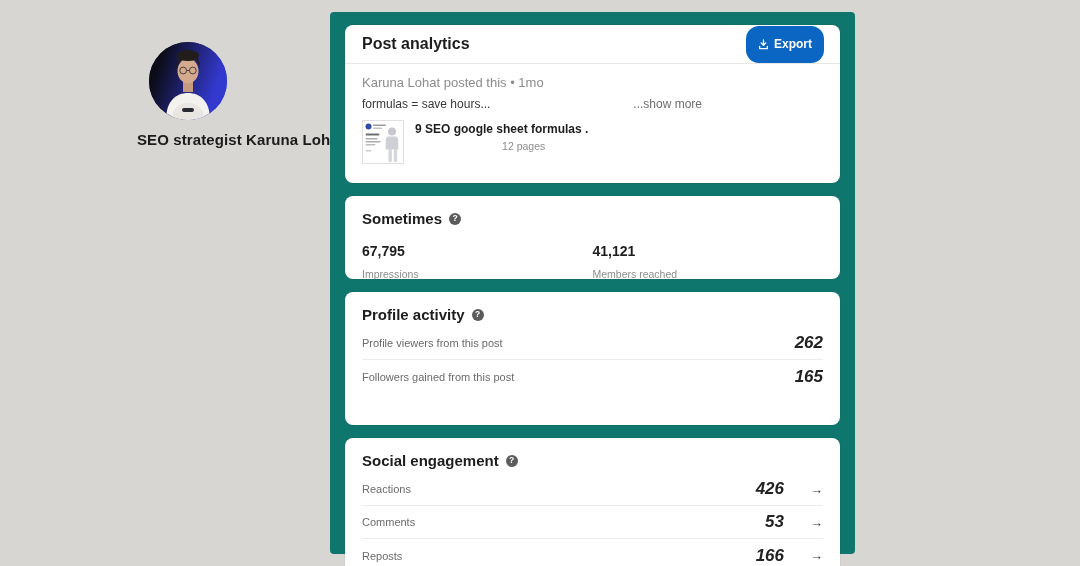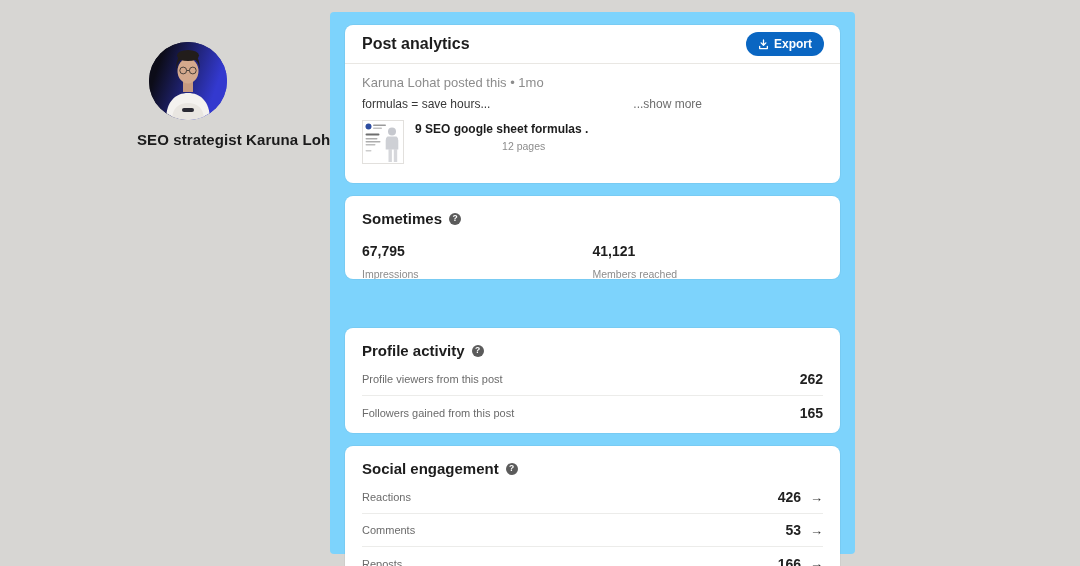--- a/index.html
+++ b/index.html
@@ -24,42 +24,42 @@
     position:absolute; left:137px; top:131px;
     display:flex; align-items:center; gap:7px;
   }
   .profile-name { font-size:15px; font-weight:700; color:#1b1b1b; letter-spacing:0.1px; }
   .verified-badge { display:flex; align-items:center; }
 
   
   .panel {
     position:absolute; left:330px; top:12px;
     width:525px; height:542px;
-    background:#7dd3fc; border-radius:4px;
+    background:#0f766e; border-radius:4px;
     padding:13px 15px 11px;
     display:flex; flex-direction:column; gap:13px;
   }
   .card {
     background:#ffffff; border-radius:8px;
     box-shadow:0 0 0 1px rgba(0,0,0,0.035);
     overflow:hidden; flex:none;
   }
 
   
   .card-post { height:158px; }
   .card1-header {
     height:38px; padding:0 16px 0 17px;
     display:flex; align-items:center; justify-content:space-between;
   }
   .card-title-lg { font-size:16px; font-weight:700; color:#1d1d1d; }
   .hdivider { height:1px; background:#e9e7e3; }
   .export-btn {
     display:flex; align-items:center; gap:5px;
     background:#0a66c2; color:#fff;
-    border:none; border-radius:13px; height:24px; padding:0 12px;
+    border:none; border-radius:13px; height:37px; padding:0 12px;
     font-size:12px; font-weight:700; font-family:inherit; cursor:pointer;
   }
   .post-preview { padding:11px 18px 0 17px; }
   .post-meta { font-size:13px; color:#8c8c8c; }
   .post-body { width:340px; margin-top:6px; font-size:12px; color:#383838; line-height:17px; }
   .post-body-line2 { display:flex; justify-content:space-between; }
   .show-more { color:#6e6e6e; cursor:pointer; }
   .doc-row { display:flex; gap:11px; margin-top:7px; align-items:flex-start;text-align:center; }
   .doc-thumb { width:42px; height:44px; flex:none; }
   .doc-title { font-size:12px; font-weight:700; color:#1d1d1d; margin-top:2px; }
@@ -78,31 +78,31 @@
   }
 
   
   .card-discovery { height:83px; }
   .stats-row { display:flex; margin-top:15px; }
   .stat { width:235px; }
   .stat-value { font-size:14px; font-weight:700; color:#1d1d1d; }
   .stat-label { font-size:10.5px; color:#8c8c8c; margin-top:9px; }
 
   
-  .card-profile-activity { height:105px;margin-top:36px; }
+  .card-profile-activity { height:133px; }
   .card-social { height:165px; }
   .metric-rows { margin-top:3px; }
   .metric-row {
     display:flex; justify-content:space-between; align-items:center;
     height:33px; border-bottom:1px solid #ececea;
   }
   .metric-row:last-child { border-bottom:none; }
   .metric-label { font-size:11px; color:#6b6b6b; }
-  .metric-value { font-size:14px; font-weight:700; color:#222; }
-  .metric-right { display:flex; align-items:center; gap:9px; }
+  .metric-value { font-size:17px; font-weight:700; color:#222;font-style:italic; }
+  .metric-right { display:flex; align-items:center; gap:26px; }
   .arrow-icon { font-size:13px; color:#333; line-height:1; cursor:pointer; }
 </style>
 </head>
 <body>
 
 <div class="avatar">
   <svg width="78" height="78" viewBox="0 0 78 78">
     <defs>
       <linearGradient id="avg" x1="0" y1="0" x2="1" y2="0.35">
         <stop offset="0.2" stop-color="#0c0c18"></stop>

